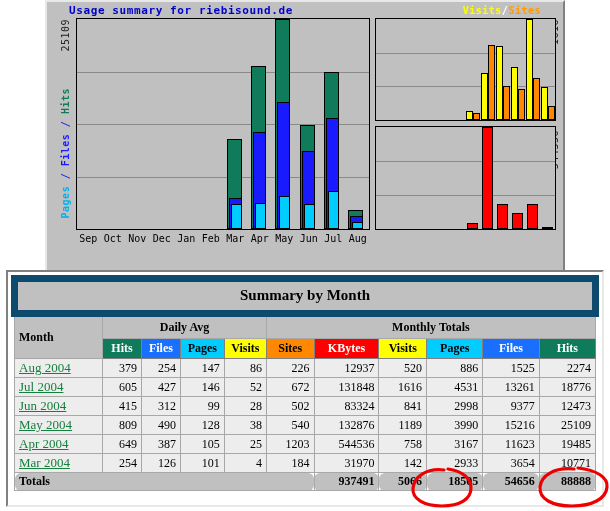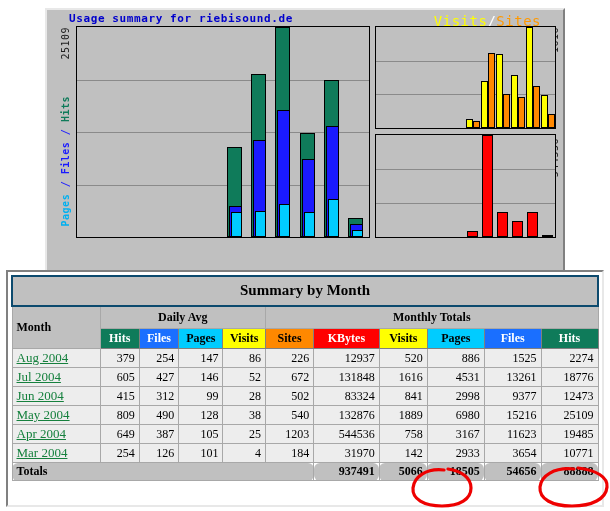--- a/index.html
+++ b/index.html
@@ -7,21 +7,21 @@
     margin: 0; padding: 0;
     width: 610px; height: 511px;
     background: #ffffff;
     font-family: "Liberation Serif", serif;
     overflow: hidden;
   }
 
   
   #chart-panel {
     position: absolute;
-    left: 45px; top: 8px;
+    left: 45px; top: 0px;
     width: 520px; height: 324px;
     background: #c0c0c0;
     border-left: 2px solid #e8e8e8;
     border-top: 2px solid #e8e8e8;
     border-right: 2px solid #808080;
     border-bottom: 2px solid #808080;
   }
   #chart-title {
     position: absolute;
     left: 22px; top: 2px;
@@ -29,22 +29,22 @@
     font-size: 11px;
     font-weight: bold;
     color: #0000cc;
     letter-spacing: 0.6px;
     white-space: nowrap;
   }
   #legend-visits-sites {
     position: absolute;
     right: 22px; top: 3px;
     font-family: "DejaVu Sans Mono", monospace;
-    font-size: 14px;
-    font-weight: normal;
+    font-size: 10px;
+    font-weight: bold;
     letter-spacing: 0.5px;
     white-space: nowrap;
   }
   #legend-visits-sites .lv { color: #ffff00; }
   #legend-visits-sites .ls { color: #ff9900; }
   #legend-visits-sites .lsep { color: #ffffff; }
 
   #legend-kbytes {
     position: absolute;
     right: 22px; bottom: 3px;
@@ -152,21 +152,21 @@
   td, th {
     border: 1px solid #a8a8a8;
     padding: 1px 4px;
     background: #ededed;
   }
   .cap {
     background: #c0c0c0;
     text-align: center;
     font-size: 15px;
     padding: 5px 0 6px 0;
-    border: 2px solid #0c4a6e;
+    border: 7px solid #0c4a6e;
   }
   .grp {
     background: #c0c0c0;
     text-align: center;
     font-weight: bold;
     font-size: 12px;
     padding: 3px 0;
   }
   .monthhead {
     background: #c0c0c0;
@@ -273,20 +273,34 @@
       <div class="gridline" style="top: 34px;"></div>
       <div class="gridline" style="top: 68px;"></div>
       <div class="bar bar-kbytes" style="width: 11px; height: 6px; left: 91px;"></div>
       <div class="bar bar-kbytes" style="width: 11px; height: 102px; left: 106px;"></div>
       <div class="bar bar-kbytes" style="width: 11px; height: 25px; left: 121px;"></div>
       <div class="bar bar-kbytes" style="width: 11px; height: 16px; left: 136px;"></div>
       <div class="bar bar-kbytes" style="width: 11px; height: 25px; left: 151px;"></div>
       <div class="bar bar-kbytes" style="width: 11px; height: 2px; left: 166px;"></div>
     </div>
 
+  <div id="month-axis">
+      <span>Sep</span>
+      <span>Oct</span>
+      <span>Nov</span>
+      <span>Dec</span>
+      <span>Jan</span>
+      <span>Feb</span>
+      <span>Mar</span>
+      <span>Apr</span>
+      <span>May</span>
+      <span>Jun</span>
+      <span>Jul</span>
+      <span>Aug</span>
+    </div>
 </div>
 
 <div id="table-panel">
   <table>
     <thead>
       <tr>
         <th class="cap" colspan="11">Summary by Month</th>
       </tr>
       <tr>
         <th class="monthhead" rowspan="2">Month</th>
@@ -347,22 +361,22 @@
           <td class="num">12473</td>
         </tr>
         <tr>
           <td class="mcell"><a href="#">May 2004</a></td>
           <td class="num">809</td>
           <td class="num">490</td>
           <td class="num">128</td>
           <td class="num">38</td>
           <td class="num">540</td>
           <td class="num">132876</td>
-          <td class="num">1889</td>
-          <td class="num">6980</td>
+          <td class="num">1189</td>
+          <td class="num">3990</td>
           <td class="num">15216</td>
           <td class="num">25109</td>
         </tr>
         <tr>
           <td class="mcell"><a href="#">Apr 2004</a></td>
           <td class="num">649</td>
           <td class="num">387</td>
           <td class="num">105</td>
           <td class="num">25</td>
           <td class="num">1203</td>

